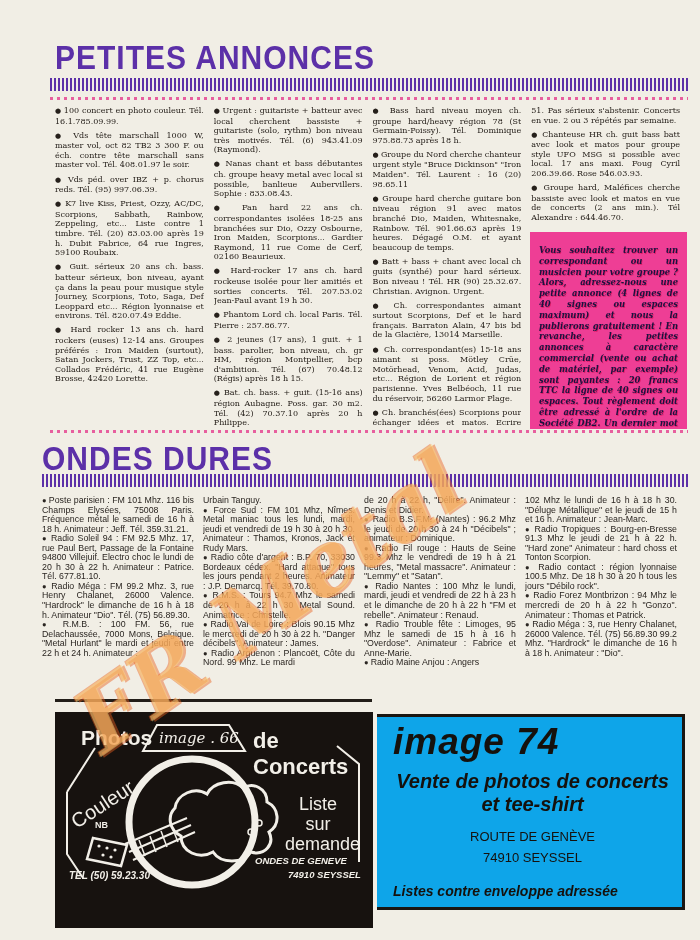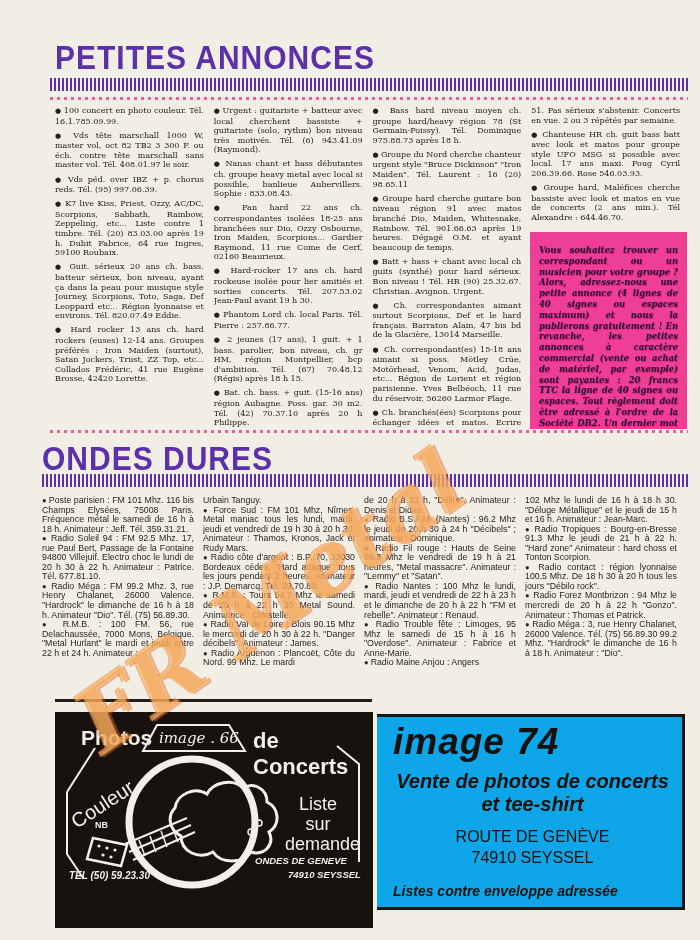--- a/index.html
+++ b/index.html
@@ -49,21 +49,21 @@
   .trap-text{font-family:"DejaVu Serif",serif;font-style:italic;font-size:15px;white-space:nowrap;}
   .couleur-lbl{font-size:20px;transform:rotate(-33deg);transform-origin:left top;}
   .nb-lbl{font-size:9px;font-weight:bold;}
   .tel-lbl{font-size:10px;font-weight:bold;font-style:italic;}
   .liste-lbl{font-size:18px;text-align:center;line-height:20px;}
   .route-lbl,.city-lbl{font-size:9.5px;font-weight:bold;font-style:italic;}
   .ad-right{box-sizing:border-box;border:3px solid #1a1612;border-left:none;background:#0ea5e9;
             padding:6px 10px 2px 16px;overflow:hidden;}
   .ad-title{font-size:37px;font-weight:bold;font-style:italic;letter-spacing:1px;color:#15110d;line-height:38px;}
   .ad-sub{font-size:20px;font-weight:bold;font-style:italic;color:#15110d;line-height:23px;margin-top:9px;text-align:center;}
-  .ad-addr{font-size:16px;color:#15110d;text-align:center;line-height:21px;margin-top:10px;}
+  .ad-addr{font-size:13px;color:#15110d;text-align:center;line-height:21px;margin-top:10px;}
   .ad-note{font-size:14px;font-weight:bold;font-style:italic;color:#15110d;line-height:15px;margin-top:16px;}
 </style>
 </head>
 <body>
 
 <div class="abs sec-title" style="left:55px;top:40px;">PETITES ANNONCES</div>
 <div class="abs stripe-bar" style="left:50px;top:78px;width:638px;"></div>
 <div class="abs dotted-rule" style="left:50px;top:97px;width:638px;"></div>
 <div class="abs dotted-rule" style="left:50px;top:430px;width:638px;"></div>
 

